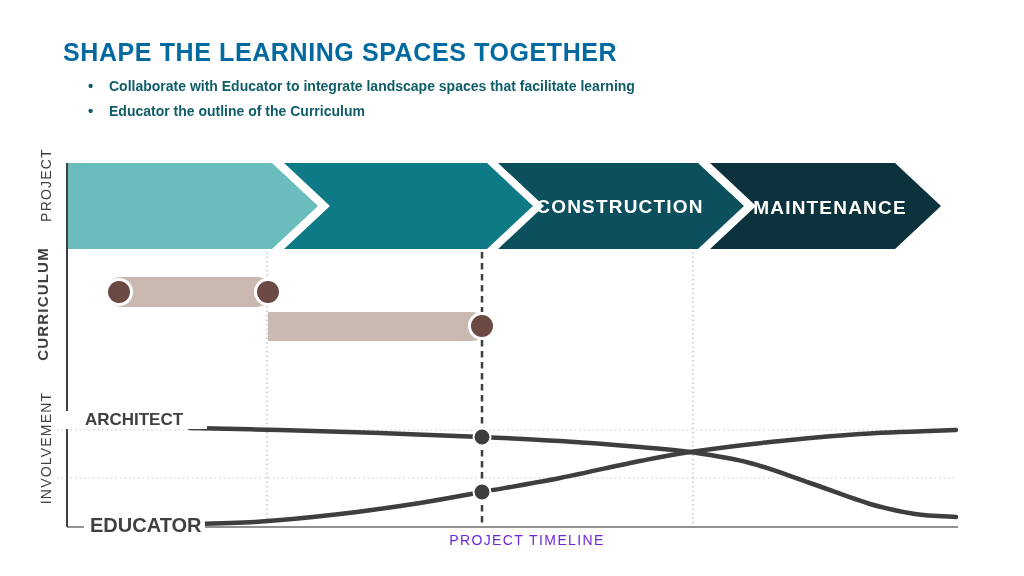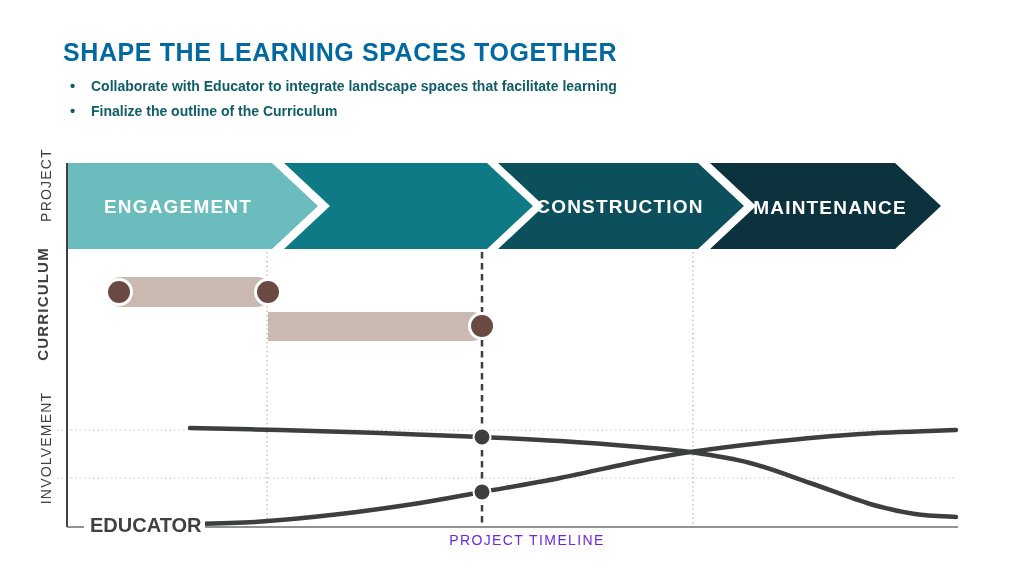--- a/index.html
+++ b/index.html
@@ -5,21 +5,21 @@
   html,body{margin:0;padding:0;background:#fff;}
   .slide{
     position:relative;width:1024px;height:576px;background:#ffffff;overflow:hidden;
     font-family:"Liberation Sans",sans-serif;
   }
   
   .title{
     position:absolute;left:63px;top:38px;
     font-size:25px;font-weight:800;letter-spacing:.6px;color:#0369a1;white-space:nowrap;
   }
-  .bullets{position:absolute;left:68px;top:78px;margin:0;padding:0;list-style:none;}
+  .bullets{position:absolute;left:86px;top:78px;margin:0;padding:0;list-style:none;}
   .bullets li{
     position:relative;padding-left:23px;margin-bottom:9px;
     font-size:14px;font-weight:700;color:#0e5d68;white-space:nowrap;
   }
   .bullets li::before{
     content:"•";position:absolute;left:2px;top:-1px;color:#0e5d68;font-size:15px;
   }
   
   svg.diagram{position:absolute;left:0;top:0;z-index:1;}
   .phase-label{
@@ -46,21 +46,21 @@
 </style>
 </head>
 <body>
 
 <div class="slide">
 
   <div class="title">SHAPE THE LEARNING SPACES TOGETHER</div>
 
   <ul class="bullets">
     <li>Collaborate with Educator to integrate landscape spaces that facilitate learning</li>
-    <li>Finalize the outline of the Curriculum</li>
+    <li>Educator the outline of the Curriculum</li>
   </ul>
 
   <svg id="diagram" class="diagram" width="1024" height="576" viewBox="0 0 1024 576">
       <line x1="57" y1="430" x2="956" y2="430" stroke="#c6c6c6" stroke-width="1" stroke-dasharray="1.5 3"></line>
       <line x1="57" y1="478" x2="956" y2="478" stroke="#c6c6c6" stroke-width="1" stroke-dasharray="1.5 3"></line>
       <line x1="267" y1="252" x2="267" y2="527" stroke="#b5b5b5" stroke-width="1.2" stroke-dasharray="1.5 3"></line>
       <line x1="482" y1="252" x2="482" y2="527" stroke="#3e3f3f" stroke-width="2.5" stroke-dasharray="6.5 4.5"></line>
       <line x1="693" y1="252" x2="693" y2="527" stroke="#b5b5b5" stroke-width="1.2" stroke-dasharray="1.5 3"></line>
       <line x1="67" y1="163" x2="67" y2="527" stroke="#3f4040" stroke-width="2"></line>
       <line x1="67" y1="527" x2="84" y2="527" stroke="#6d6e70" stroke-width="1.5"></line>
@@ -73,27 +73,27 @@
       <path d="M268 312 L472 312 A14 14 0 0 1 486 326 L486 327 A14 14 0 0 1 472 341 L268 341 L268 312 Z" fill="#c9b9b1"></path>
       <circle cx="119" cy="292" r="12.5" fill="#6a4a43" stroke="#ffffff" stroke-width="3"></circle>
       <circle cx="268" cy="292" r="12.5" fill="#6a4a43" stroke="#ffffff" stroke-width="3"></circle>
       <circle cx="482" cy="326" r="12.5" fill="#6a4a43" stroke="#ffffff" stroke-width="3"></circle>
       <path d="M190 428 C205.0 428.3 248.3 429.2 280 430 C311.7 430.8 346.3 431.8 380 433 C413.7 434.2 452.0 435.7 482 437 C512.0 438.3 533.7 439.3 560 441 C586.3 442.7 618.3 445.2 640 447 C661.7 448.8 671.7 449.3 690 452 C708.3 454.7 730.0 457.8 750 463 C770.0 468.2 790.0 476.2 810 483 C830.0 489.8 852.5 498.8 870 504 C887.5 509.2 900.7 511.8 915 514 C929.3 516.2 949.2 516.5 956 517" fill="none" stroke="#3d3e3e" stroke-width="4.5" stroke-linecap="round"></path>
       <path d="M182 524 C194.2 523.7 228.7 523.7 255 522 C281.3 520.3 312.5 517.2 340 514 C367.5 510.8 396.3 506.7 420 503 C443.7 499.3 458.7 496.2 482 492 C505.3 487.8 533.7 483.2 560 478 C586.3 472.8 618.3 465.3 640 461 C661.7 456.7 668.3 455.2 690 452 C711.7 448.8 741.7 445.0 770 442 C798.3 439.0 829.0 436.0 860 434 C891.0 432.0 940.0 430.7 956 430" fill="none" stroke="#3d3e3e" stroke-width="4.5" stroke-linecap="round"></path>
       <circle cx="482" cy="437" r="8.5" fill="#3d3e3e" stroke="#ffffff" stroke-width="2"></circle>
       <circle cx="482" cy="492" r="8.5" fill="#3d3e3e" stroke="#ffffff" stroke-width="2"></circle>
     </svg>
 
-  <div class="phase-label" style="left:78px;top:196px;">ENGAGEMENT</div>
   <div class="phase-label" style="left:520px;top:196px;">CONSTRUCTION</div>
   <div class="phase-label" style="left:730px;top:197px;">MAINTENANCE</div>
 
   <div class="side-label" style="left:46px;top:185px;">PROJECT</div>
   <div class="side-label bold" style="left:42px;top:304px;">CURRICULUM</div>
   <div class="side-label" style="left:46px;top:448px;">INVOLVEMENT</div>
 
   <div class="la-label">
+    <div>ARCHITECT</div>
   </div>
   <div class="educator-label">EDUCATOR</div>
 
   <div class="timeline-label">PROJECT TIMELINE</div>
 
 </div>
 
 </body></html>

